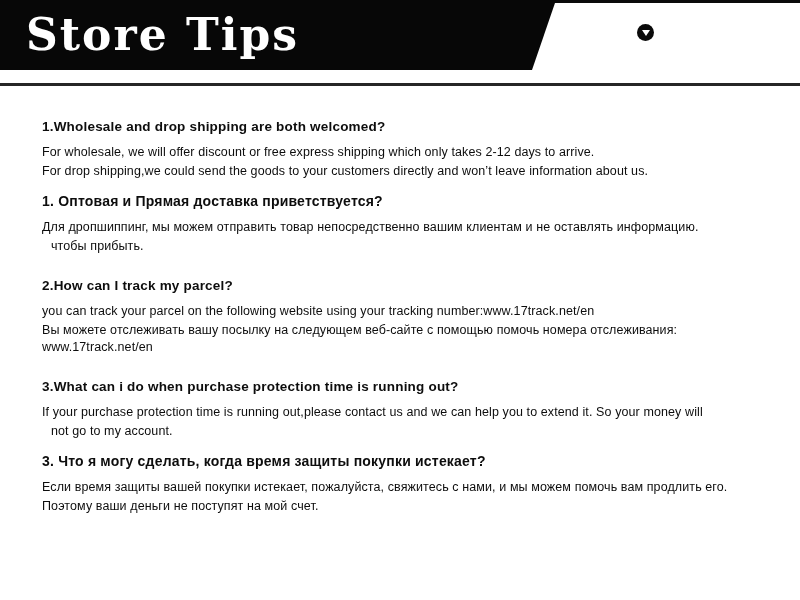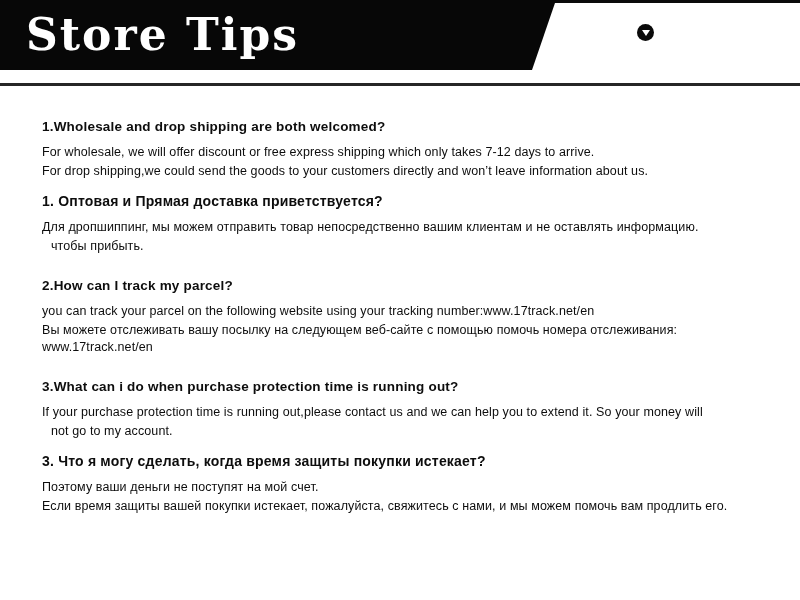--- a/index.html
+++ b/index.html
@@ -89,21 +89,21 @@
         </span>
     </div>
     <div class="rule"></div>
   </div>
 
   <div class="content">
 
     <div class="section">
       <p class="qa-heading">1.Wholesale and drop shipping are both welcomed?</p>
       <div class="block">
-        <p class="line">For wholesale, we will offer discount or free express shipping which only takes 7-12 days to arrive.</p>
+        <p class="line">For wholesale, we will offer discount or free express shipping which only takes 2-12 days to arrive.</p>
         <p class="line">For drop shipping,we could send the goods to your customers directly and won’t leave information about us.</p>
       </div>
       <p class="qa-heading ru">1. Оптовая и Прямая доставка приветствуется?</p>
       <div class="block">
         <p class="line">Для дропшиппинг, мы можем отправить товар непосредственно вашим клиентам и не оставлять информацию.</p>
         <p class="line indent">чтобы прибыть.</p>
       </div>
     </div>
 
     <div class="section">
@@ -117,19 +117,19 @@
     </div>
 
     <div class="section">
       <p class="qa-heading">3.What can i do when purchase protection time is running out?</p>
       <div class="block">
         <p class="line">If your purchase protection time is running out,please contact us and we can help you to extend it. So your money will</p>
         <p class="line indent">not go to my account.</p>
       </div>
       <p class="qa-heading ru">3. Что я могу сделать, когда время защиты покупки истекает?</p>
       <div class="block">
+        <p class="line">Если время защиты вашей покупки истекает, пожалуйста, свяжитесь с нами, и мы можем помочь вам продлить его.</p>
         <p class="line">Поэтому ваши деньги не поступят на мой счет.</p>
-        <p class="line">Если время защиты вашей покупки истекает, пожалуйста, свяжитесь с нами, и мы можем помочь вам продлить его.</p>
       </div>
     </div>
 
   </div>
 </div>
 
 </body></html>

